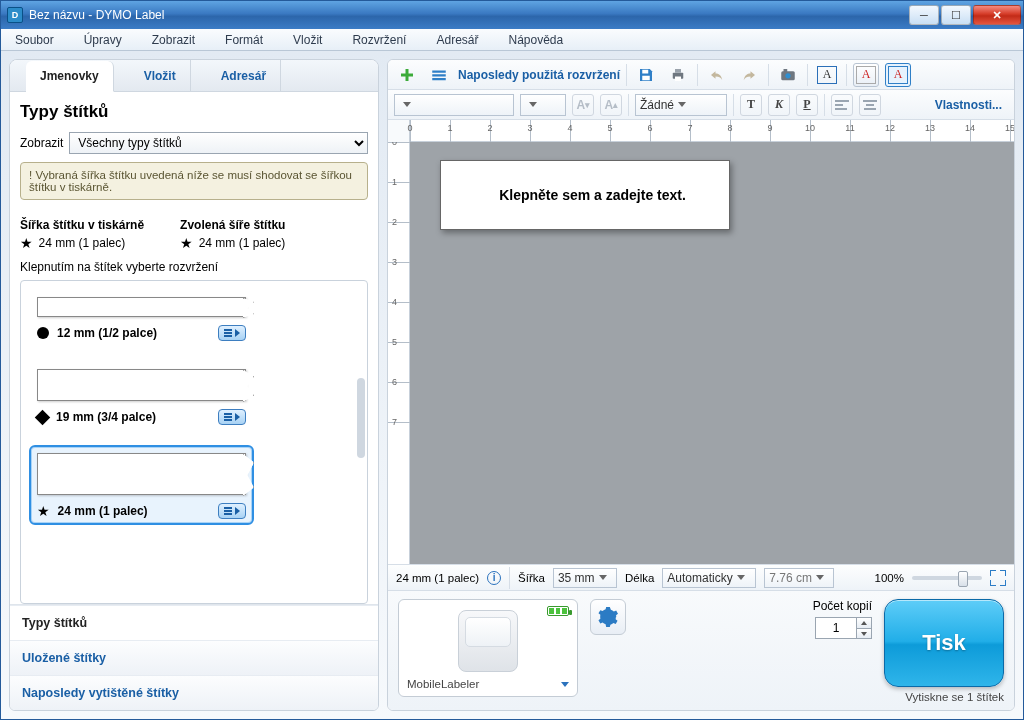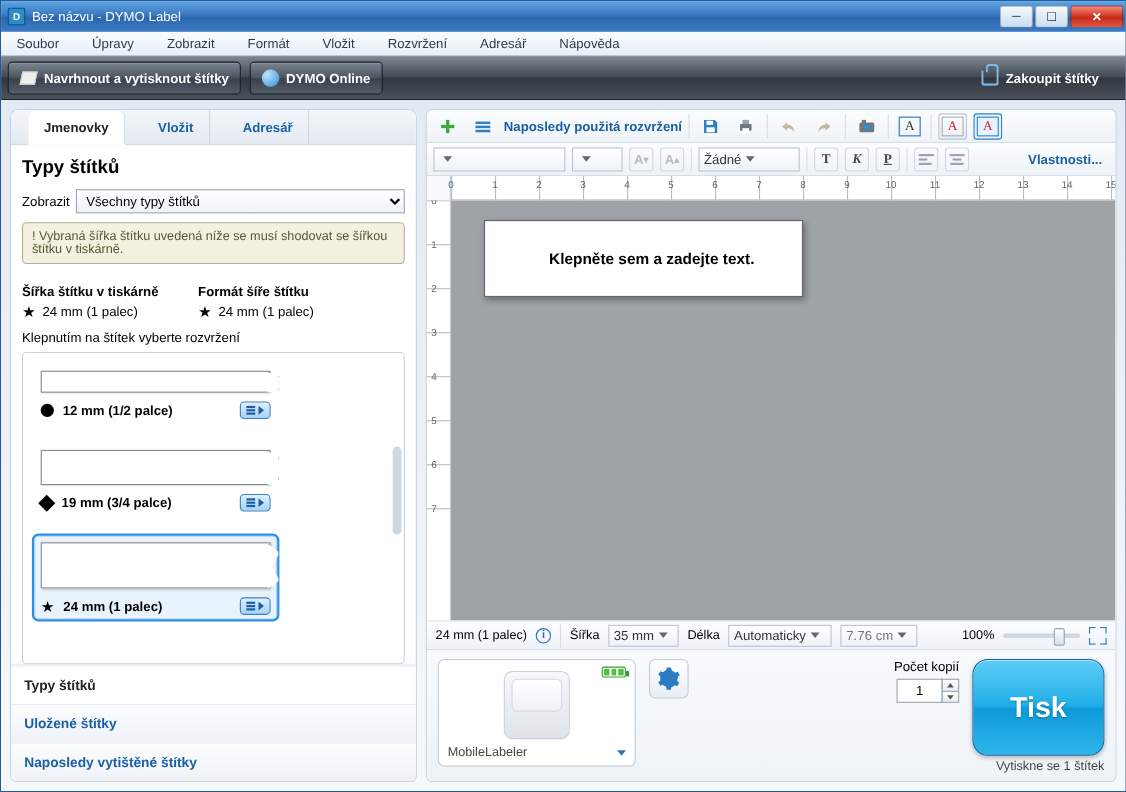--- a/index.html
+++ b/index.html
@@ -195,21 +195,21 @@
   .spinner{display:flex;align-items:center;}
   .spinner input{width:42px;height:22px;border:1px solid #9aa5b1;text-align:center;font-size:12px;}
   .spinbtns{display:flex;flex-direction:column;margin-left:-1px;}
   .spinbtns .b{width:16px;height:11px;border:1px solid #9aa5b1;background:linear-gradient(#fff,#e6ecf3);display:flex;align-items:center;justify-content:center;}
   .spinbtns .b:first-child{border-bottom:none;}
   .spinbtns .t{border-left:3px solid transparent;border-right:3px solid transparent;}
   .print-btn{
     width:120px;height:88px;border-radius:14px;border:1px solid #0b6aa8;
     background:linear-gradient(#5ecdf8,#21aee8 48%,#0d9bd9 52%,#2fb5ea);
     box-shadow: inset 0 1px 0 rgba(255,255,255,.55), 0 2px 4px rgba(0,0,0,.25);
-    color:#fff;font-weight:bold;font-size:26px;display:flex;align-items:center;justify-content:center;
+    color:#fff;font-weight:bold;font-size:22px;display:flex;align-items:center;justify-content:center;
     text-shadow:0 1px 2px rgba(0,0,0,.3);
   }
   .print-caption{font-size:11.5px;color:#444;text-align:right;margin-top:4px;}
   .abox{border:1.5px solid #2a6fb8;width:20px;height:18px;display:flex;align-items:center;justify-content:center;font-family:Georgia,serif;font-size:12px;}
 </style>
 </head>
 <body>
 
 <div class="window">
 
@@ -229,41 +229,20 @@
     <span class="item">Soubor</span>
     <span class="item">Úpravy</span>
     <span class="item">Zobrazit</span>
     <span class="item">Formát</span>
     <span class="item">Vložit</span>
     <span class="item">Rozvržení</span>
     <span class="item">Adresář</span>
     <span class="item">Nápověda</span>
   </div>
 
-  <div class="bigbar">
-    <div class="tb">
-      <span class="icon-box">
-          <span class="tag-icon"></span>
-        </span>
-      <span>Navrhnout a vytisknout štítky</span>
-    </div>
-    <div class="tb">
-      <span class="icon-box">
-          <span class="globe-icon"></span>
-        </span>
-      <span>DYMO Online</span>
-    </div>
-    <div class="spacer"></div>
-    <div class="tb" style="background:transparent;border:none;box-shadow:none;">
-      <span class="icon-box">
-          <span class="cart-icon"></span>
-        </span>
-      <span>Zakoupit štítky</span>
-    </div>
-  </div>
 
   <div class="content">
 
     <div class="left-panel">
       <div class="tabs">
         <div class="tab active">Jmenovky</div>
         <div class="tab">Vložit</div>
         <div class="tab">Adresář</div>
       </div>
       <div class="lp-body">
@@ -280,21 +259,21 @@
 
         <div class="lp-cols">
           <div class="lp-col">
             <div class="h">Šířka štítku v tiskárně</div>
             <div class="v">
                 <span class="star">★</span>
               <span>24 mm (1 palec)</span>
               </div>
           </div>
           <div class="lp-col">
-            <div class="h">Formát šíře štítku</div>
+            <div class="h">Zvolená šíře štítku</div>
             <div class="v">
                 <span class="star">★</span>
               <span>24 mm (1 palec)</span>
               </div>
           </div>
         </div>
 
         <div class="lp-caption">Klepnutím na štítek vyberte rozvržení</div>
 
         <div class="lp-list">

